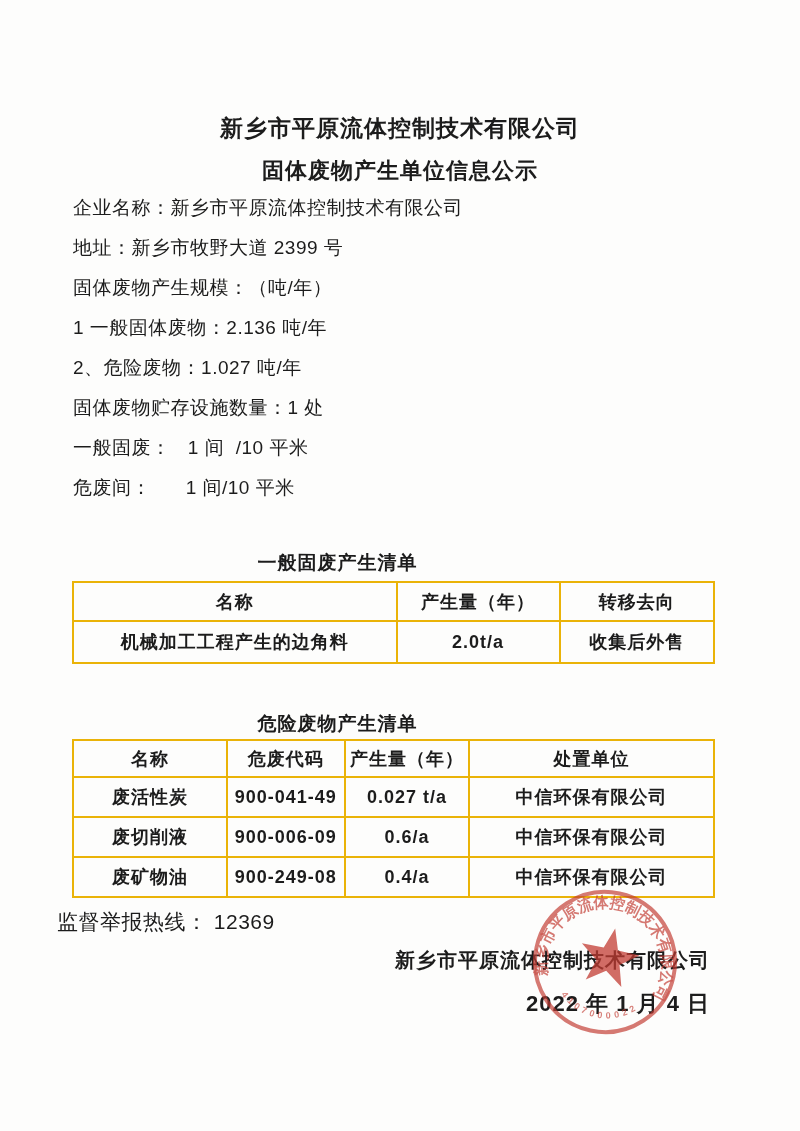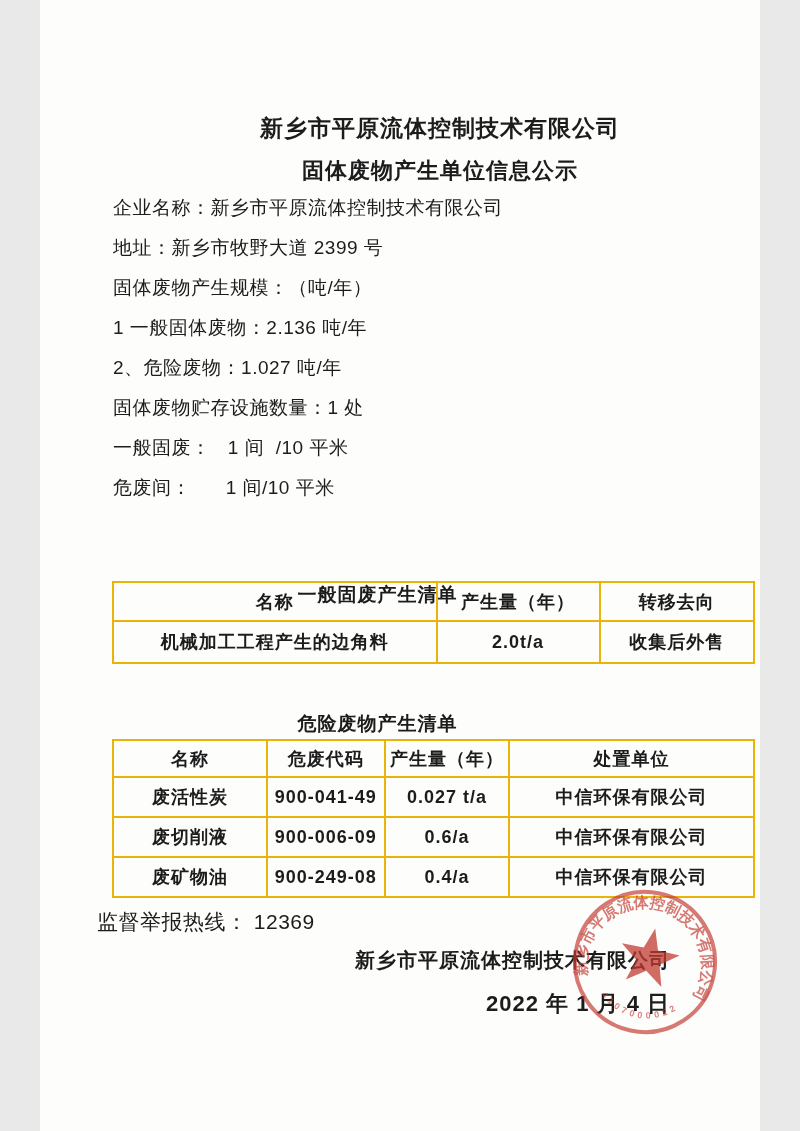--- a/index.html
+++ b/index.html
@@ -1,18 +1,18 @@
 <!DOCTYPE html>
 <html><head>
 <meta charset="utf-8">
 <style>
   html, body { margin: 0; padding: 0; background: #e9e9e9; }
   .page {
     position: relative;
-    width: 720px;
+    width: 800px;
     height: 1131px;
     margin: 0 auto;
     background: #fdfdfc;
     overflow: hidden;
     font-family: "Liberation Sans", sans-serif;
     color: #1c1c1c;
   }
   .doc-title {
     position: absolute;
     top: 113px; left: 0; width: 800px;
@@ -39,21 +39,21 @@
     white-space: pre;
     letter-spacing: 0.5px;
   }
   .tbl-title {
     position: absolute;
     left: 16px; width: 643px;
     text-align: center;
     font-size: 19px; font-weight: 700;
     letter-spacing: 1px;
   }
-  .t1-title { top: 582px; }
+  .t1-title { top: 550px; }
   .t2-title { top: 711px; }
   table.waste {
     position: absolute;
     left: 72px;
     width: 643px;
     border-collapse: collapse;
     table-layout: fixed;
   }
   table.t1 { top: 581px; }
   table.t2 { top: 739px; }

